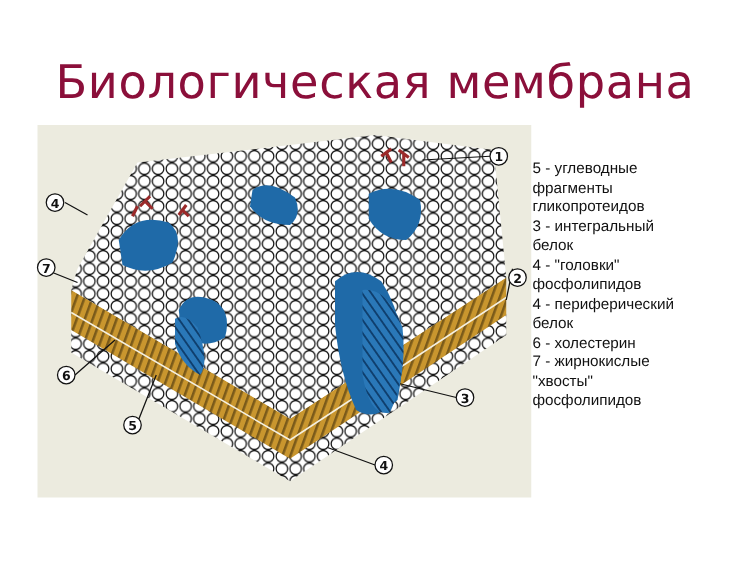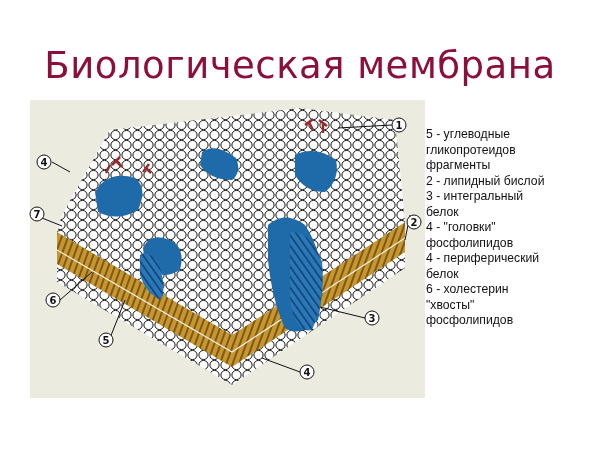--- a/index.html
+++ b/index.html
@@ -87,25 +87,25 @@
     <text x="44" y="166">4</text>
     <text x="106" y="344">5</text>
     <text x="53" y="304">6</text>
     <text x="37" y="218">7</text>
     <text x="307" y="376">4</text>
   </g>
 </svg>
 
 <div class="legend">
   <div>5 - углеводные</div>
+  <div>фрагменты</div>
   <div>гликопротеидов</div>
-  <div>фрагменты</div>
-  <div>2 - липидный бислой</div>
   <div>3 - интегральный</div>
   <div>белок</div>
   <div>4 - "головки"</div>
   <div>фосфолипидов</div>
   <div>4 - периферический</div>
   <div>белок</div>
   <div>6 - холестерин</div>
+  <div>7 - жирнокислые</div>
   <div>"хвосты"</div>
   <div>фосфолипидов</div>
 </div>
 
 </body></html>

